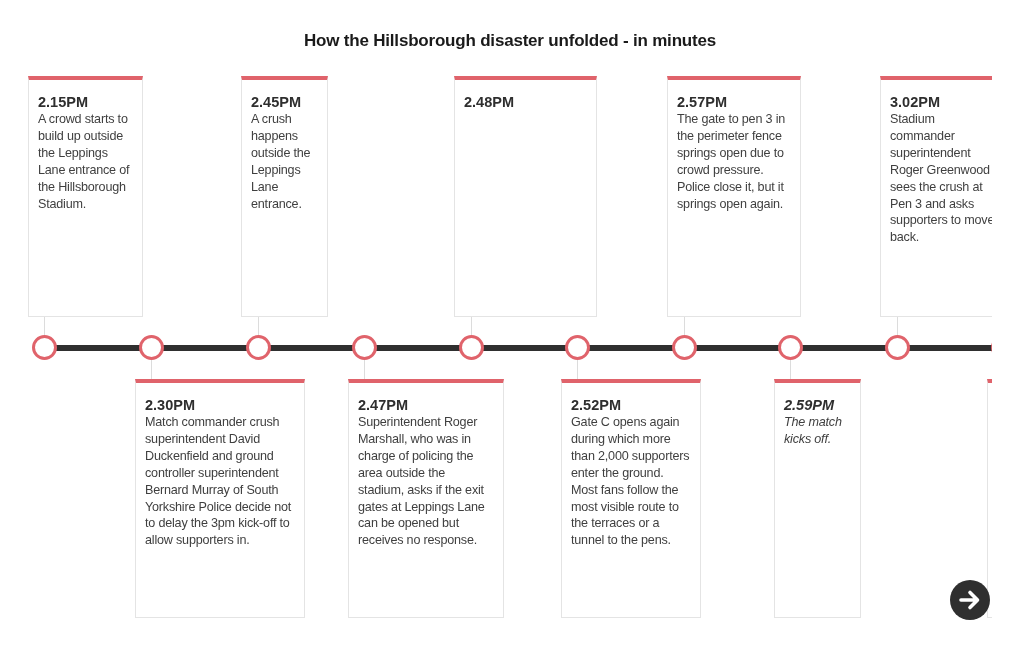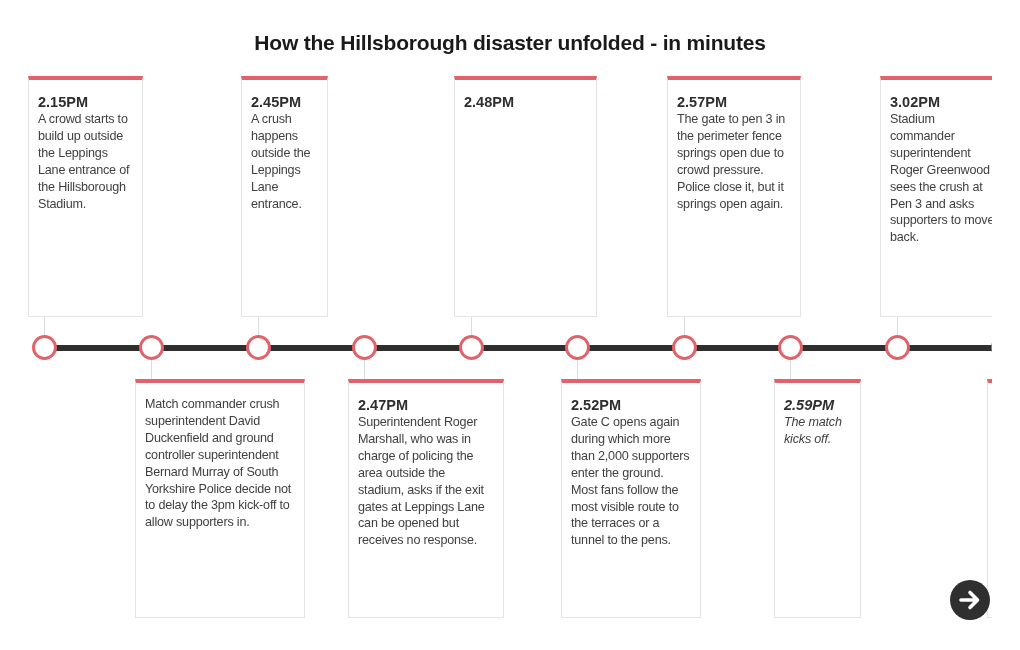--- a/index.html
+++ b/index.html
@@ -1,19 +1,19 @@
 <!DOCTYPE html>
 <html><head>
   <meta charset="utf-8">
   <style>
     html, body { margin: 0; padding: 0; background: #ffffff; }
     body { width: 1020px; height: 650px; position: relative; overflow: hidden;
       font-family: "Liberation Sans", "DejaVu Sans", sans-serif; color: #3a3a3a; }
     .title { position: absolute; left: 0; width: 1020px; top: 31px; text-align: center;
-      font-size: 21px; font-weight: bold; color: #1a1a1a; letter-spacing: -0.2px; }
+      font-size: 17px; font-weight: bold; color: #1a1a1a; letter-spacing: -0.2px; }
     .viewport { position: absolute; left: 0; top: 0; width: 992px; height: 650px; overflow: hidden; }
     .card { position: absolute; box-sizing: border-box; background: #fff;
       border: 1px solid #e4e4e4; border-top: 4px solid #e0636b; padding: 13px 9px 8px 9px; }
     .card.top { top: 76px; height: 241px; }
     .card.bottom { top: 379px; height: 239px; }
     .card .time { font-size: 14.5px; font-weight: bold; color: #2e2e2e; line-height: 18px; }
     .card .desc { font-size: 12.6px; line-height: 16.9px; color: #3f3f3f; letter-spacing: -0.2px; }
     .line { position: absolute; left: 44px; top: 345px; width: 960px; height: 6px; background: #2f2f2f; }
     .node { position: absolute; width: 25px; height: 25px; box-sizing: border-box;
       border: 3px solid #e0636b; border-radius: 50%; background: #fff; top: 335px; }
@@ -65,20 +65,21 @@
   <div class="card top" style="left:667px; width:134px;">
     <div class="time">2.57PM</div>
     <div class="desc">The gate to pen 3 in the perimeter fence springs open due to crowd pressure. Police close it, but it springs open again.</div>
   </div>
   <div class="card top" style="left:880px; width:130px;">
     <div class="time">3.02PM</div>
     <div class="desc">Stadium commander superintendent Roger Greenwood sees the crush at Pen 3 and asks supporters to move back.</div>
   </div>
 
   <div class="card bottom" style="left:135px; width:170px;">
+    <div class="time">2.30PM</div>
     <div class="desc">Match commander crush superintendent David Duckenfield and ground controller superintendent Bernard Murray of South Yorkshire Police decide not to delay the 3pm kick-off to allow supporters in.</div>
   </div>
   <div class="card bottom" style="left:348px; width:156px;">
     <div class="time">2.47PM</div>
     <div class="desc">Superintendent Roger Marshall, who was in charge of policing the area outside the stadium, asks if the exit gates at Leppings Lane can be opened but receives no response.</div>
   </div>
   <div class="card bottom" style="left:561px; width:140px;">
     <div class="time">2.52PM</div>
     <div class="desc">Gate C opens again during which more than 2,000 supporters enter the ground. Most fans follow the most visible route to the terraces or a tunnel to the pens.</div>
   </div>

